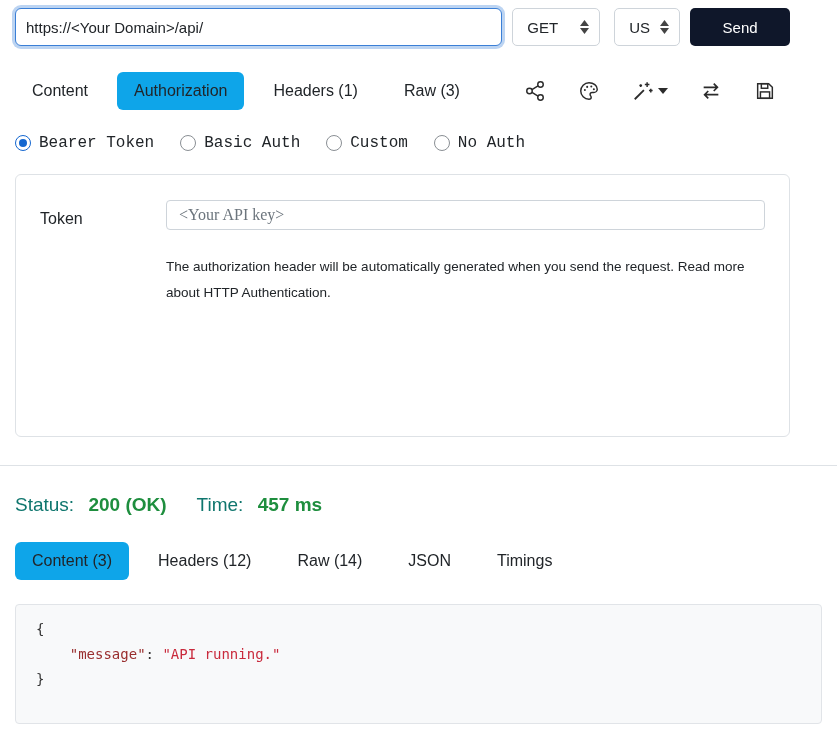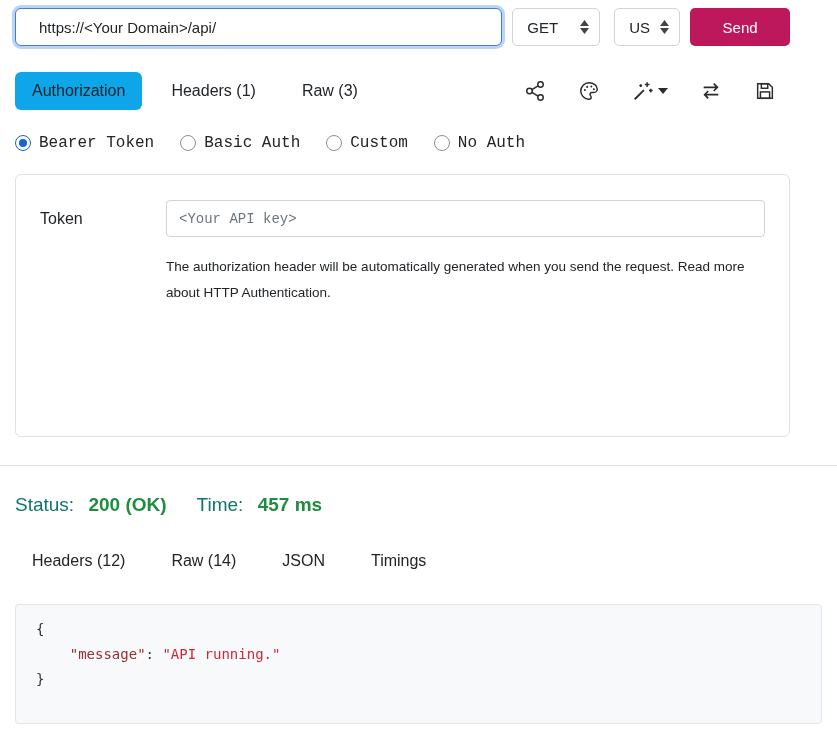--- a/index.html
+++ b/index.html
@@ -10,35 +10,35 @@
     background: #ffffff;
   }
   .wrap { padding: 8px 0 0 15px; }
 
   
   .request-bar { display: flex; align-items: center; width: 775px; gap: 10px; }
   .url-input {
     width: 488px; height: 38px;
     border: 1px solid #3b7fd6; border-radius: 6px;
     box-shadow: 0 0 0 3px #bcd4f2;
-    padding: 0 23px; font-size: 15px; color: #212529; outline: none;
+    padding: 0 10px; font-size: 15px; color: #212529; outline: none;
     font-family: "Liberation Sans", "DejaVu Sans", sans-serif;
   }
   .select-box {
     height: 38px; border: 1px solid #ced4da; border-radius: 5px;
     background: #fff; display: flex; align-items: center;
     padding: 0 10px 0 14px; gap: 10px; font-size: 15px; color: #212529;
     cursor: pointer;
   }
   .select-box.method { width: 88px; }
   .select-box.region { width: 66px; margin-left: 4px; }
   .updown { display: inline-flex; flex-direction: column; gap: 2px; margin-left: auto; }
   .send-btn {
     margin-left: auto; width: 100px; height: 38px;
-    background: #be185d; border: none; border-radius: 5px;
+    background: #0f172a; border: none; border-radius: 5px;
     color: #fff; font-size: 15px; cursor: pointer;
     font-family: "Liberation Sans", "DejaVu Sans", sans-serif;
   }
 
   
   .tabs-row { display: flex; align-items: center; margin-top: 26px; width: 775px; }
   .tab {
     padding: 10px 17px; border-radius: 6px; font-size: 16px;
     color: #212529; cursor: pointer; margin-right: 12px; white-space: nowrap;
   }
@@ -66,23 +66,23 @@
 
   
   .panel {
     margin-top: 22px; width: 775px; min-height: 263px;
     border: 1px solid #dee2e6; border-radius: 6px;
     padding: 25px 24px;
   }
   .token-row { display: flex; }
   .token-label { width: 126px; font-size: 16px; line-height: 38px; }
   .token-input {
-    flex: 1; height: 37px; border: 1px solid #ced4da; border-radius: 4px;
-    padding: 0 12px; font-size: 14px; color: #212529; outline: none;
-    font-family: Liberation Mono, monospace;
+    flex: 1; height: 30px; border: 1px solid #ced4da; border-radius: 4px;
+    padding: 0 12px; font-size: 16px; color: #212529; outline: none;
+    font-family: Liberation Serif, serif;
   }
   .token-input::placeholder { color: #6c757d; }
   .token-help {
     margin-left: 126px; margin-top: 16px;
     font-size: 13.5px; line-height: 1.95; max-width: 600px; color: #212529;
   }
 
   
   .divider { border: none; border-top: 1px solid #dee2e6; margin-top: 28px; width: 837px; margin-left: -15px; }
   .status-row { margin-top: 28px; font-size: 19px; display: flex; align-items: baseline; }
@@ -133,20 +133,21 @@
           </svg>
         <svg class="ic" width="9" height="6" viewBox="0 0 9 6">
             <path d="M4.5 6 L0 0 H9 Z" fill="#444"></path>
           </svg>
       </span>
     </div>
     <button class="send-btn">Send</button>
   </div>
 
   <div class="tabs-row">
+    <div class="tab">Content</div>
     <div class="tab active">Authorization</div>
     <div class="tab">Headers (1)</div>
     <div class="tab">Raw (3)</div>
 
     <div class="toolbar-icons">
       <span class="icon-btn">
         <svg class="ic" width="22" height="22" viewBox="0 0 24 24" fill="none" stroke="#2b2b2b" stroke-width="1.6">
           <circle cx="18" cy="5" r="3"></circle>
             <circle cx="6" cy="12" r="3"></circle>
             <circle cx="18" cy="19" r="3"></circle>
@@ -221,20 +222,21 @@
       <span class="lbl">Status:</span>
       <span class="val">200 (OK)</span>
     </span>
     <span class="grp">
       <span class="lbl">Time:</span>
       <span class="val">457 ms</span>
     </span>
   </div>
 
   <div class="resp-tabs">
+    <div class="tab active">Content (3)</div>
     <div class="tab">Headers (12)</div>
     <div class="tab">Raw (14)</div>
     <div class="tab">JSON</div>
     <div class="tab">Timings</div>
   </div>
 
   <div class="code-block"><span>{</span>
 <span>    </span><span class="json-key">"message"</span><span>: </span><span class="json-string">"API running."</span>
 <span>}</span></div>
 

